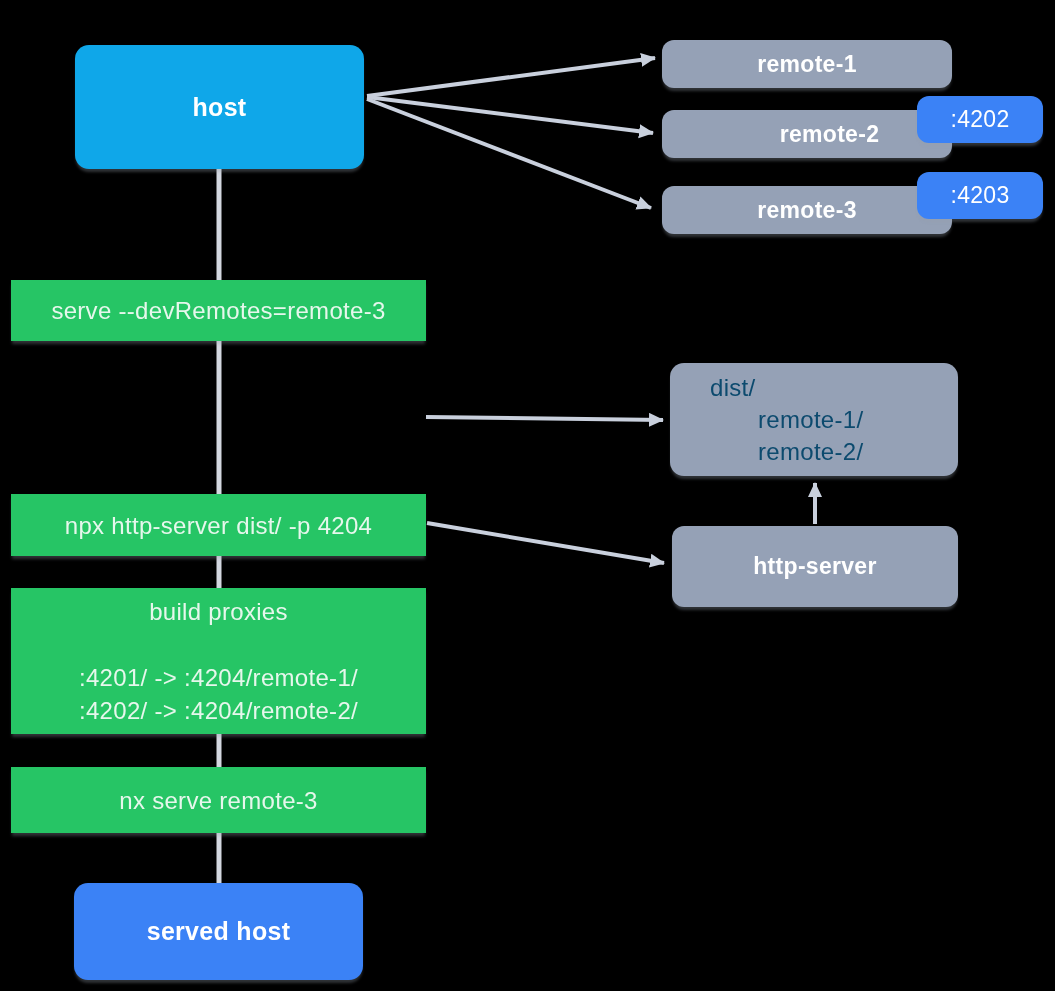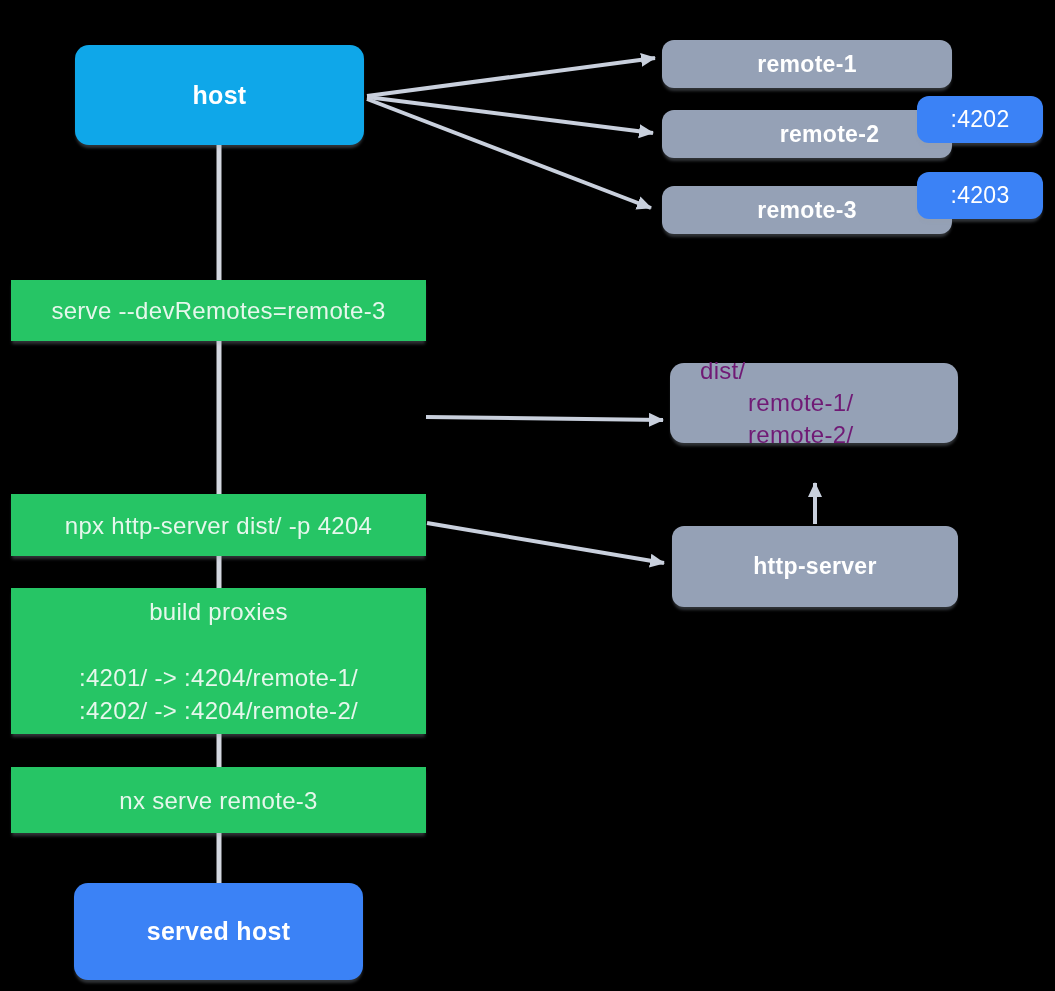--- a/index.html
+++ b/index.html
@@ -27,21 +27,21 @@
     display: flex;
     flex-direction: column;
     align-items: center;
     justify-content: center;
     color: #ffffff;
     box-sizing: border-box;
     box-shadow: 0 4px 3px -1px rgba(150, 158, 172, 0.32);
     letter-spacing: 0.3px;
   }
   .node-host {
-    left: 75px; top: 45px; width: 289px; height: 100px;
+    left: 75px; top: 45px; width: 289px; height: 124px;
     background: #0fa7e9;
     border-radius: 14px;
     font-size: 25px; font-weight: 700;
   }
   .node-remote {
     left: 662px; width: 290px; height: 48px;
     background: #95a1b6;
     border-radius: 12px;
     font-size: 23px; font-weight: 700;
   }
@@ -70,27 +70,27 @@
   .cmd-3 { top: 494px; height: 62px; justify-content: center; }
   .cmd-4 { top: 588px; height: 146px; }
   .cmd-5 { top: 767px; height: 66px; }
   .cmd-line {
     line-height: 33px;
     min-height: 33px;
     white-space: pre;
     text-align: center;
   }
   .node-dist {
-    left: 670px; top: 363px; width: 288px; height: 80px;
+    left: 670px; top: 363px; width: 288px; height: 113px;
     background: #95a1b6;
     border-radius: 14px;
     font-size: 24px; font-weight: 400;
-    color: #701a75;
+    color: #0c4a6e;
     align-items: flex-start;
-    padding-left: 30px;
+    padding-left: 40px;
   }
   .dist-line {
     line-height: 32px;
     min-height: 32px;
     white-space: pre;
   }
   .dist-indent { margin-left: 48px; }
   .node-http-server {
     left: 672px; top: 526px; width: 286px; height: 81px;
     background: #95a1b6;

